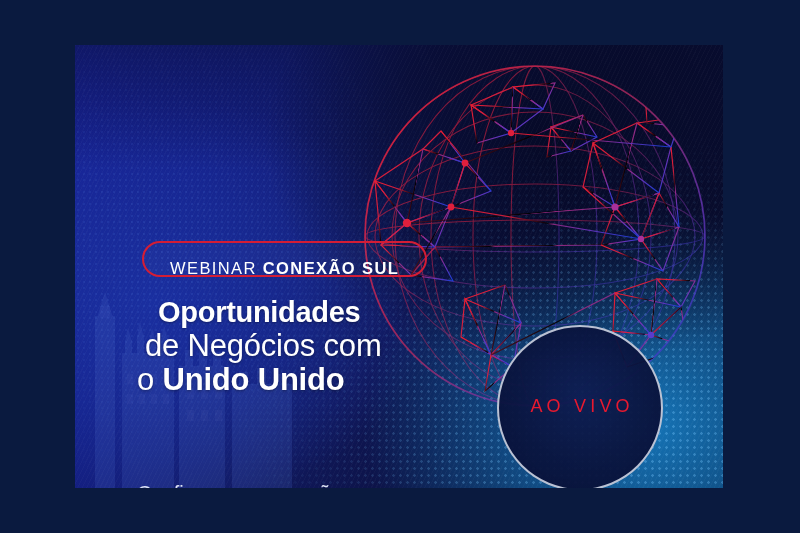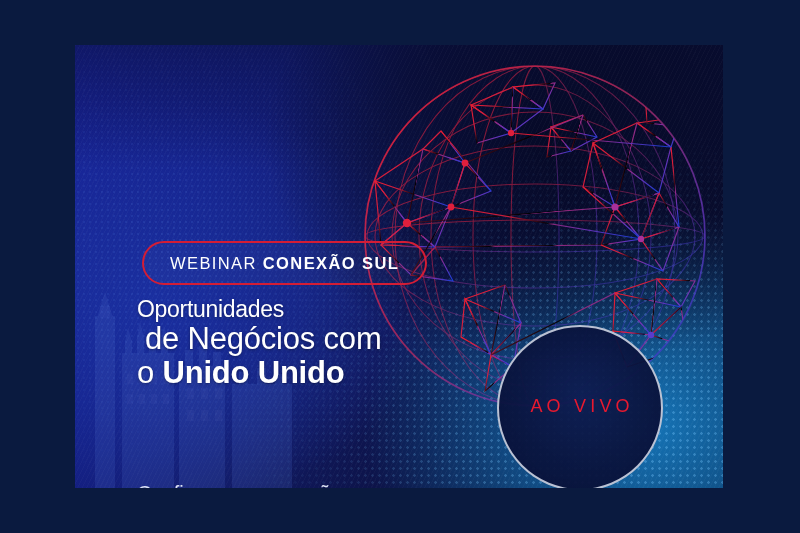--- a/index.html
+++ b/index.html
@@ -105,24 +105,23 @@
     top: -14px;
     width: 440px;
     height: 440px;
   }
 
   
   #pill {
     position: absolute;
     left: 67px;
     top: 196px;
-    height: 44px;
-    padding: 0 26px;
+    height: 28px;
+    padding: 16px 26px;
     display: flex;
-    align-items: center;
     border: 2.5px solid #d41d35;
     border-radius: 999px;
     box-sizing: border-box;
     background: rgba(255,255,255,0.02);
   }
   #pill .pill-text {
     font-size: 16.5px;
     letter-spacing: 1.4px;
     color: #ffffff;
     white-space: nowrap;
@@ -134,23 +133,24 @@
   #headline {
     position: absolute;
     left: 62px;
     top: 252px;
     color: #ffffff;
     line-height: 1.10;
     text-shadow: 0 1px 3px rgba(0,0,0,0.35);
   }
   #headline .l1 {
     display: block;
-    font-size: 23px;
-    font-weight: 400;
+    font-size: 29px;
+    font-weight: 700;
     letter-spacing: -0.3px;
+    text-align: center;
   }
   #headline .l2 {
     display: block;
     font-size: 31px;
     font-weight: 300;
     letter-spacing: -0.2px;
     margin-left: 8px;
   }
   #headline .l3 {
     display: block;

